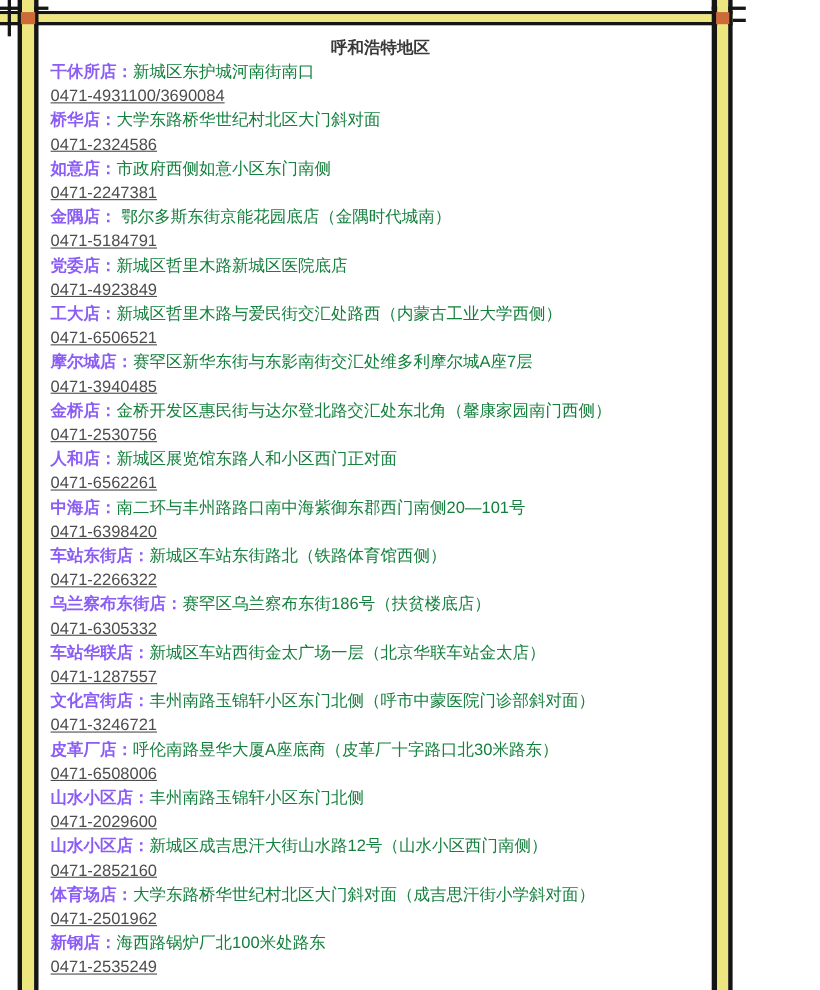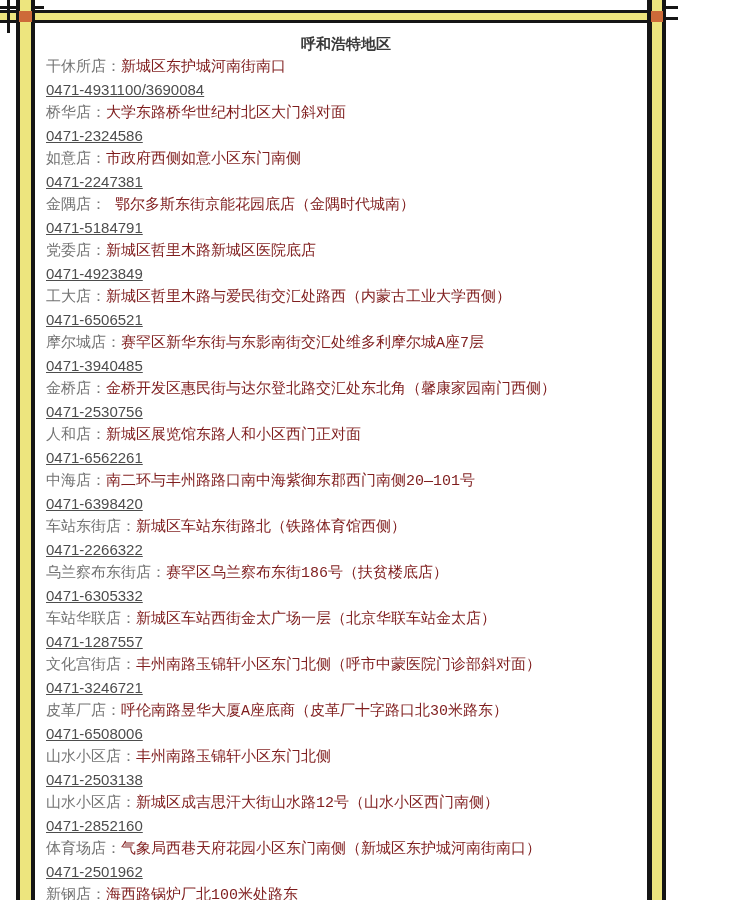--- a/index.html
+++ b/index.html
@@ -49,24 +49,24 @@
   .inner{
     margin-left:46px;
     margin-right:99px;
   }
   .title{
     text-align:center;
     font-weight:bold;
     color:#3a3a3a;
   }
   .store-name,.store-sep{
-    font-weight:normal;
-    color:#737373;
+    font-weight:bold;
+    color:#8b5cf6;
   }
-  .store-address{color:#7f1d1d;font-family:Liberation Mono, monospace;}
+  .store-address{color:#15803d;}
   .store-phone{color:#4d4d4d;text-decoration:underline;}
 </style>
 </head>
 <body>
 
 <div>
   <div class="fr blk h-black-top"></div>
   <div class="fr yel h-yellow"></div>
   <div class="fr blk h-black-bot"></div>
   <div class="fr blk t-thin-left"></div>
@@ -160,30 +160,30 @@
     <div class="store-phone">0471-3246721</div>
   </div>
 
   <div class="store">
     <div class="store-line"><span class="store-name">皮革厂店</span><span class="store-sep">：</span><span class="store-address">呼伦南路昱华大厦A座底商（皮革厂十字路口北30米路东）</span></div>
     <div class="store-phone">0471-6508006</div>
   </div>
 
   <div class="store">
     <div class="store-line"><span class="store-name">山水小区店</span><span class="store-sep">：</span><span class="store-address">丰州南路玉锦轩小区东门北侧</span></div>
-    <div class="store-phone">0471-2503138</div>
+    <div class="store-phone">0471-2029600</div>
   </div>
 
   <div class="store">
     <div class="store-line"><span class="store-name">山水小区店</span><span class="store-sep">：</span><span class="store-address">新城区成吉思汗大街山水路12号（山水小区西门南侧）</span></div>
     <div class="store-phone">0471-2852160</div>
   </div>
 
   <div class="store">
-    <div class="store-line"><span class="store-name">体育场店</span><span class="store-sep">：</span><span class="store-address">气象局西巷天府花园小区东门南侧（新城区东护城河南街南口）</span></div>
+    <div class="store-line"><span class="store-name">体育场店</span><span class="store-sep">：</span><span class="store-address">大学东路桥华世纪村北区大门斜对面（成吉思汗街小学斜对面）</span></div>
     <div class="store-phone">0471-2501962</div>
   </div>
 
   <div class="store">
     <div class="store-line"><span class="store-name">新钢店</span><span class="store-sep">：</span><span class="store-address">海西路锅炉厂北100米处路东</span></div>
     <div class="store-phone">0471-2535249</div>
   </div>
 </div>
   </div>
 </div>

